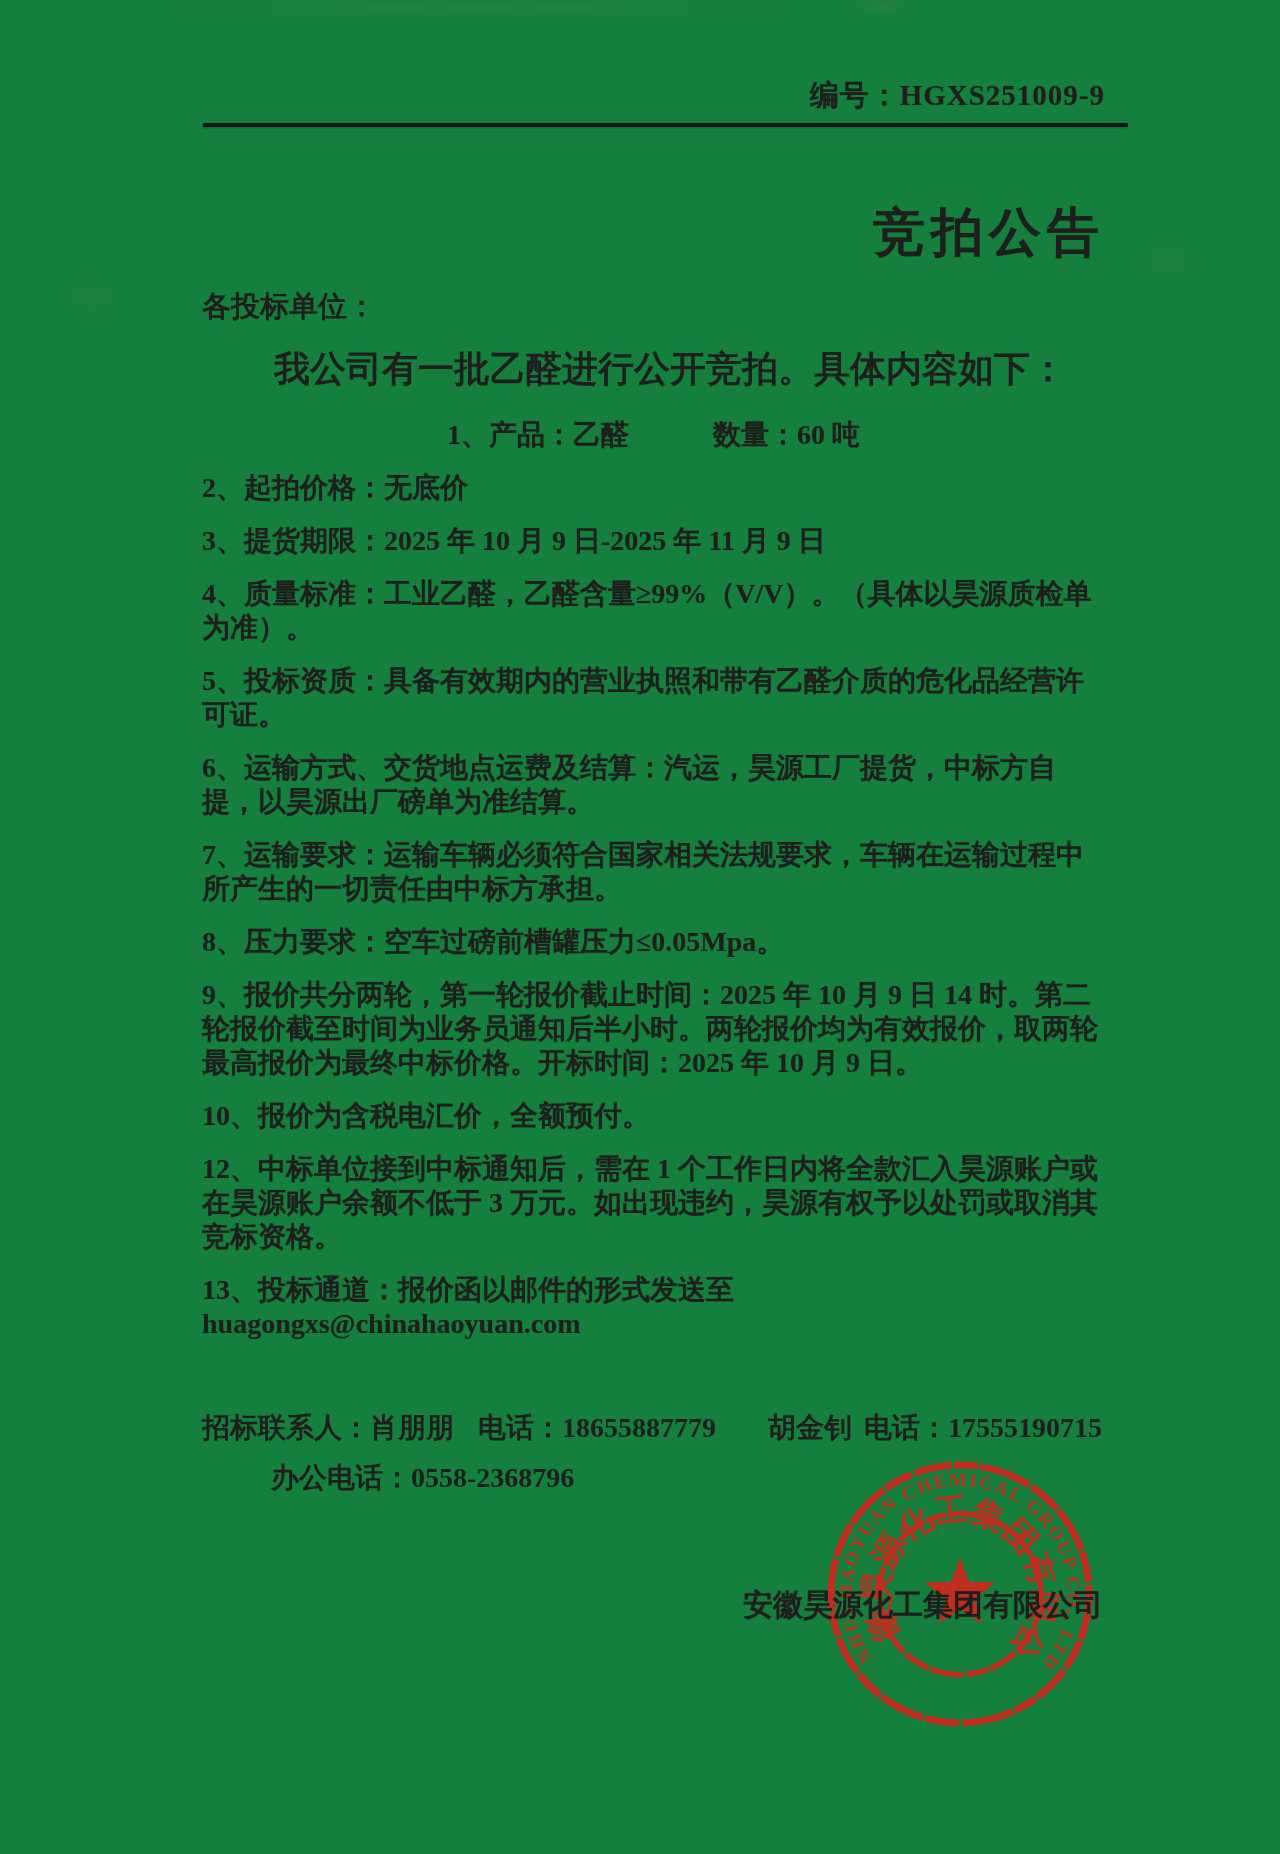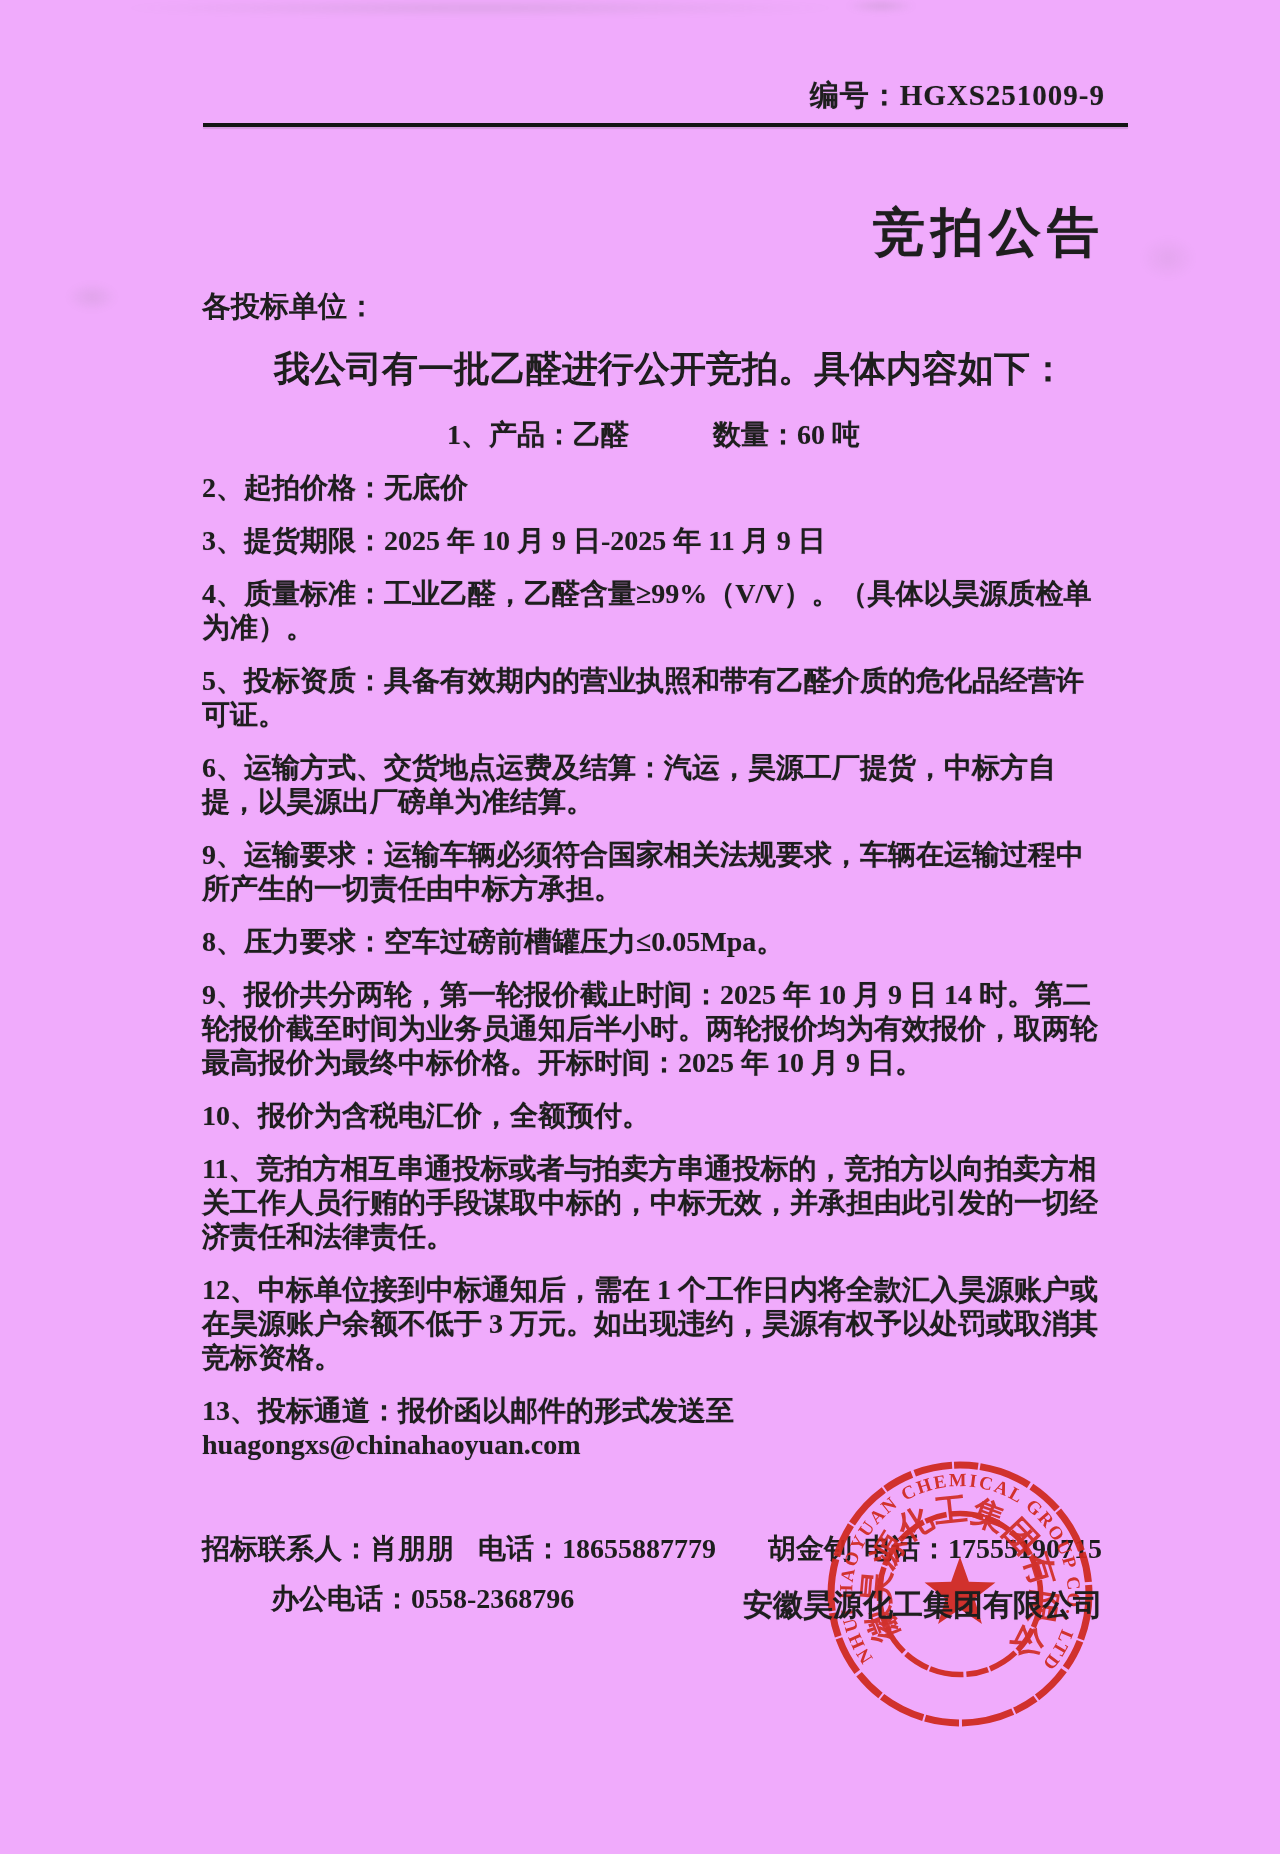--- a/index.html
+++ b/index.html
@@ -1,19 +1,19 @@
 <!DOCTYPE html>
 <html><head>
 <meta charset="utf-8">
 <style>
   html,body{margin:0;padding:0;background:#e8e8e8;}
   .page{
     position:relative;
     width:1280px;height:1854px;
-    background:#f0abfc;
+    background:#15803d;
     overflow:hidden;
     font-family:"Liberation Serif","DejaVu Serif",serif;
     color:#1e1e1e;
     font-weight:700;
   }
   .content{margin-left:202px;width:903px;}
   .doc-number{
     padding-top:78px;
     line-height:34px;
     font-size:29px;
@@ -103,25 +103,24 @@
     <div class="salutation">各投标单位：</div>
 
     <p class="intro">我公司有一批乙醛进行公开竞拍。具体内容如下：</p>
 
     <p class="item first">1、产品：乙醛　　　数量：60 吨</p>
     <p class="item">2、起拍价格：无底价</p>
     <p class="item">3、提货期限：2025 年 10 月 9 日-2025 年 11 月 9 日</p>
     <p class="item">4、质量标准：工业乙醛，乙醛含量≥99%（V/V）。（具体以昊源质检单为准）。</p>
     <p class="item">5、投标资质：具备有效期内的营业执照和带有乙醛介质的危化品经营许可证。</p>
     <p class="item">6、运输方式、交货地点运费及结算：汽运，昊源工厂提货，中标方自提，以昊源出厂磅单为准结算。</p>
-    <p class="item">9、运输要求：运输车辆必须符合国家相关法规要求，车辆在运输过程中所产生的一切责任由中标方承担。</p>
+    <p class="item">7、运输要求：运输车辆必须符合国家相关法规要求，车辆在运输过程中所产生的一切责任由中标方承担。</p>
     <p class="item">8、压力要求：空车过磅前槽罐压力≤0.05Mpa。</p>
     <p class="item">9、报价共分两轮，第一轮报价截止时间：2025 年 10 月 9 日 14 时。第二轮报价截至时间为业务员通知后半小时。两轮报价均为有效报价，取两轮最高报价为最终中标价格。开标时间：2025 年 10 月 9 日。</p>
     <p class="item">10、报价为含税电汇价，全额预付。</p>
-    <p class="item">11、竞拍方相互串通投标或者与拍卖方串通投标的，竞拍方以向拍卖方相关工作人员行贿的手段谋取中标的，中标无效，并承担由此引发的一切经济责任和法律责任。</p>
     <p class="item">12、中标单位接到中标通知后，需在 1 个工作日内将全款汇入昊源账户或在昊源账户余额不低于 3 万元。如出现违约，昊源有权予以处罚或取消其竞标资格。</p>
     <p class="item">13、投标通道：报价函以邮件的形式发送至 huagongxs@chinahaoyuan.com</p>
 
     <p class="contact-line">
       <span>招标联系人：</span><span>肖朋朋</span><span class="gap-md"></span><span>电话：</span><span>18655887779</span><span class="gap-lg"></span><span>胡金钊</span><span class="gap-sm"></span><span>电话：</span><span>17555190715</span>
     </p>
     <p class="office-line">
       <span>办公电话：</span><span>0558-2368796</span>
     </p>
   </div>

